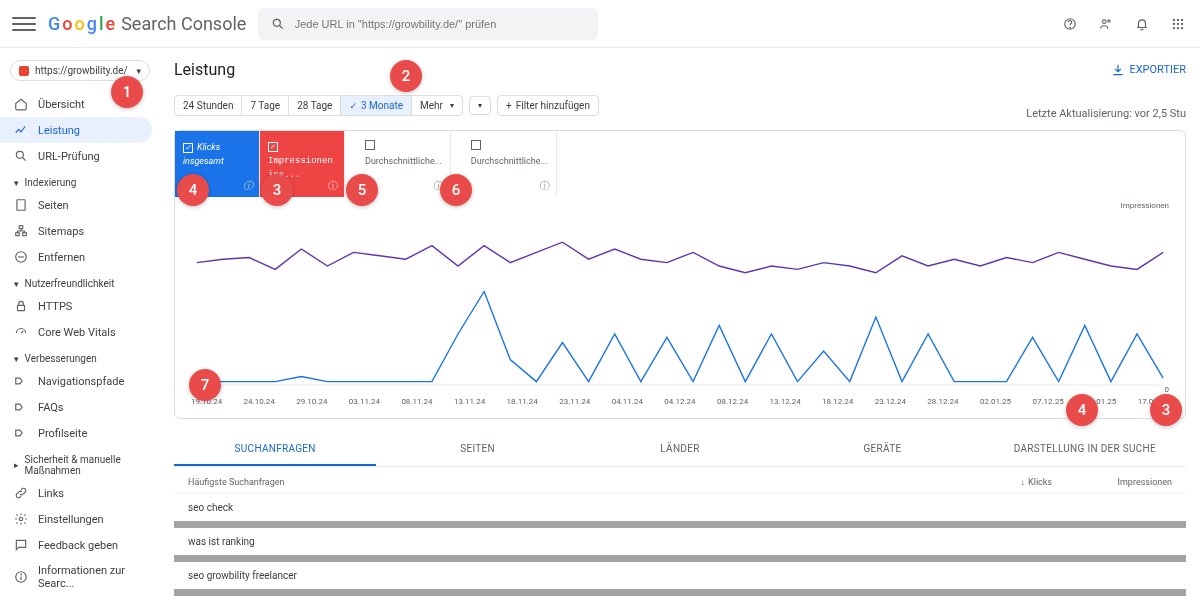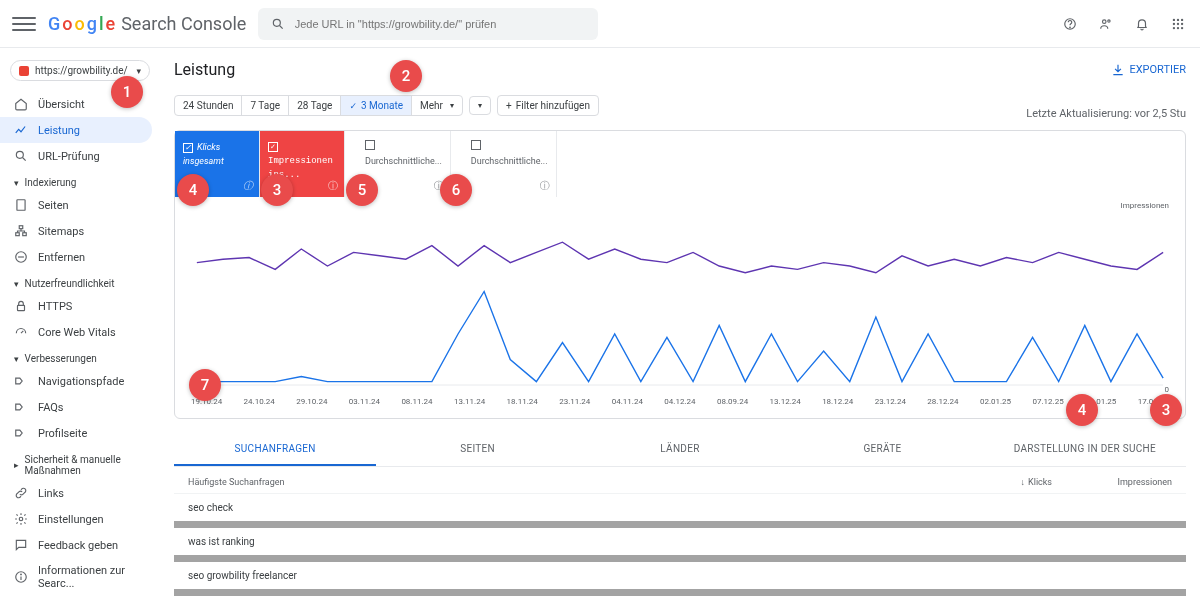--- a/index.html
+++ b/index.html
@@ -356,21 +356,21 @@
             <span>19.10.24</span>
             <span>24.10.24</span>
             <span>29.10.24</span>
             <span>03.11.24</span>
             <span>08.11.24</span>
             <span>13.11.24</span>
             <span>18.11.24</span>
             <span>23.11.24</span>
             <span>04.11.24</span>
             <span>04.12.24</span>
-            <span>08.09.24</span>
+            <span>08.12.24</span>
             <span>13.12.24</span>
             <span>18.12.24</span>
             <span>23.12.24</span>
             <span>28.12.24</span>
             <span>02.01.25</span>
             <span>07.12.25</span>
             <span>12.01.25</span>
             <span>17.01.25</span>
           </div>
         <div style="position:absolute; right:16px; bottom:24px; font-size:8px; color:#5f6368;">0</div>

